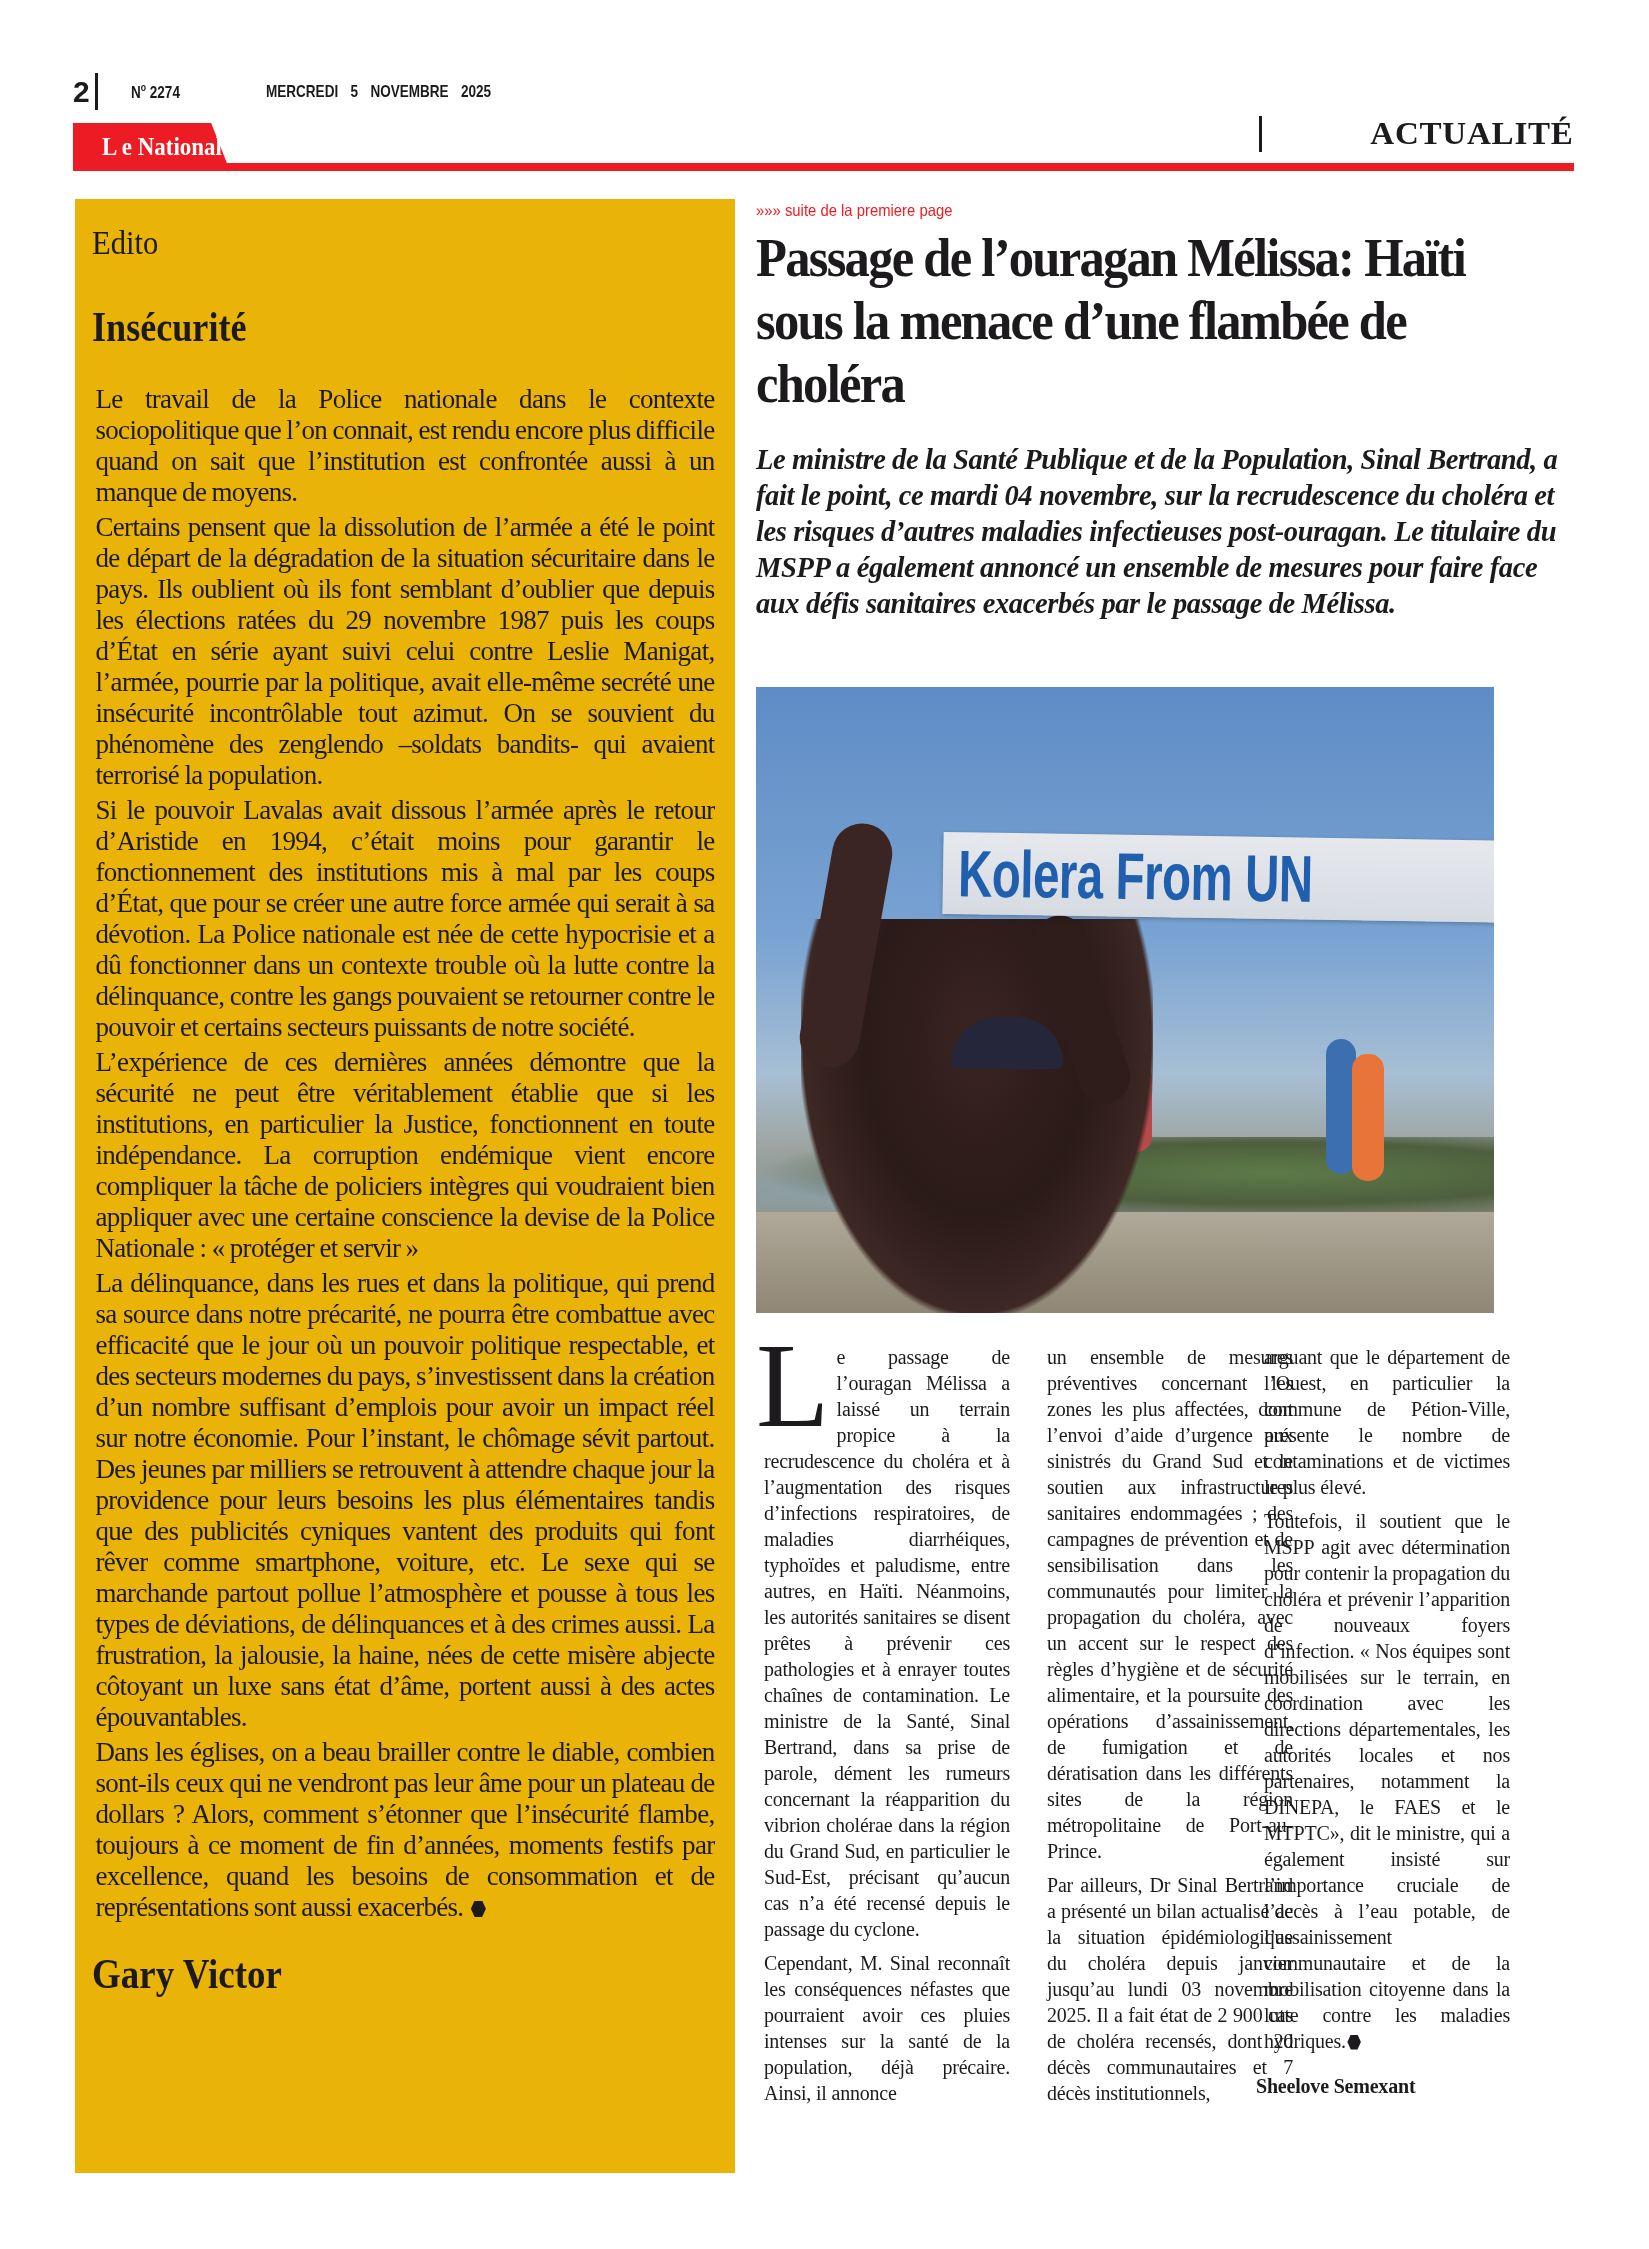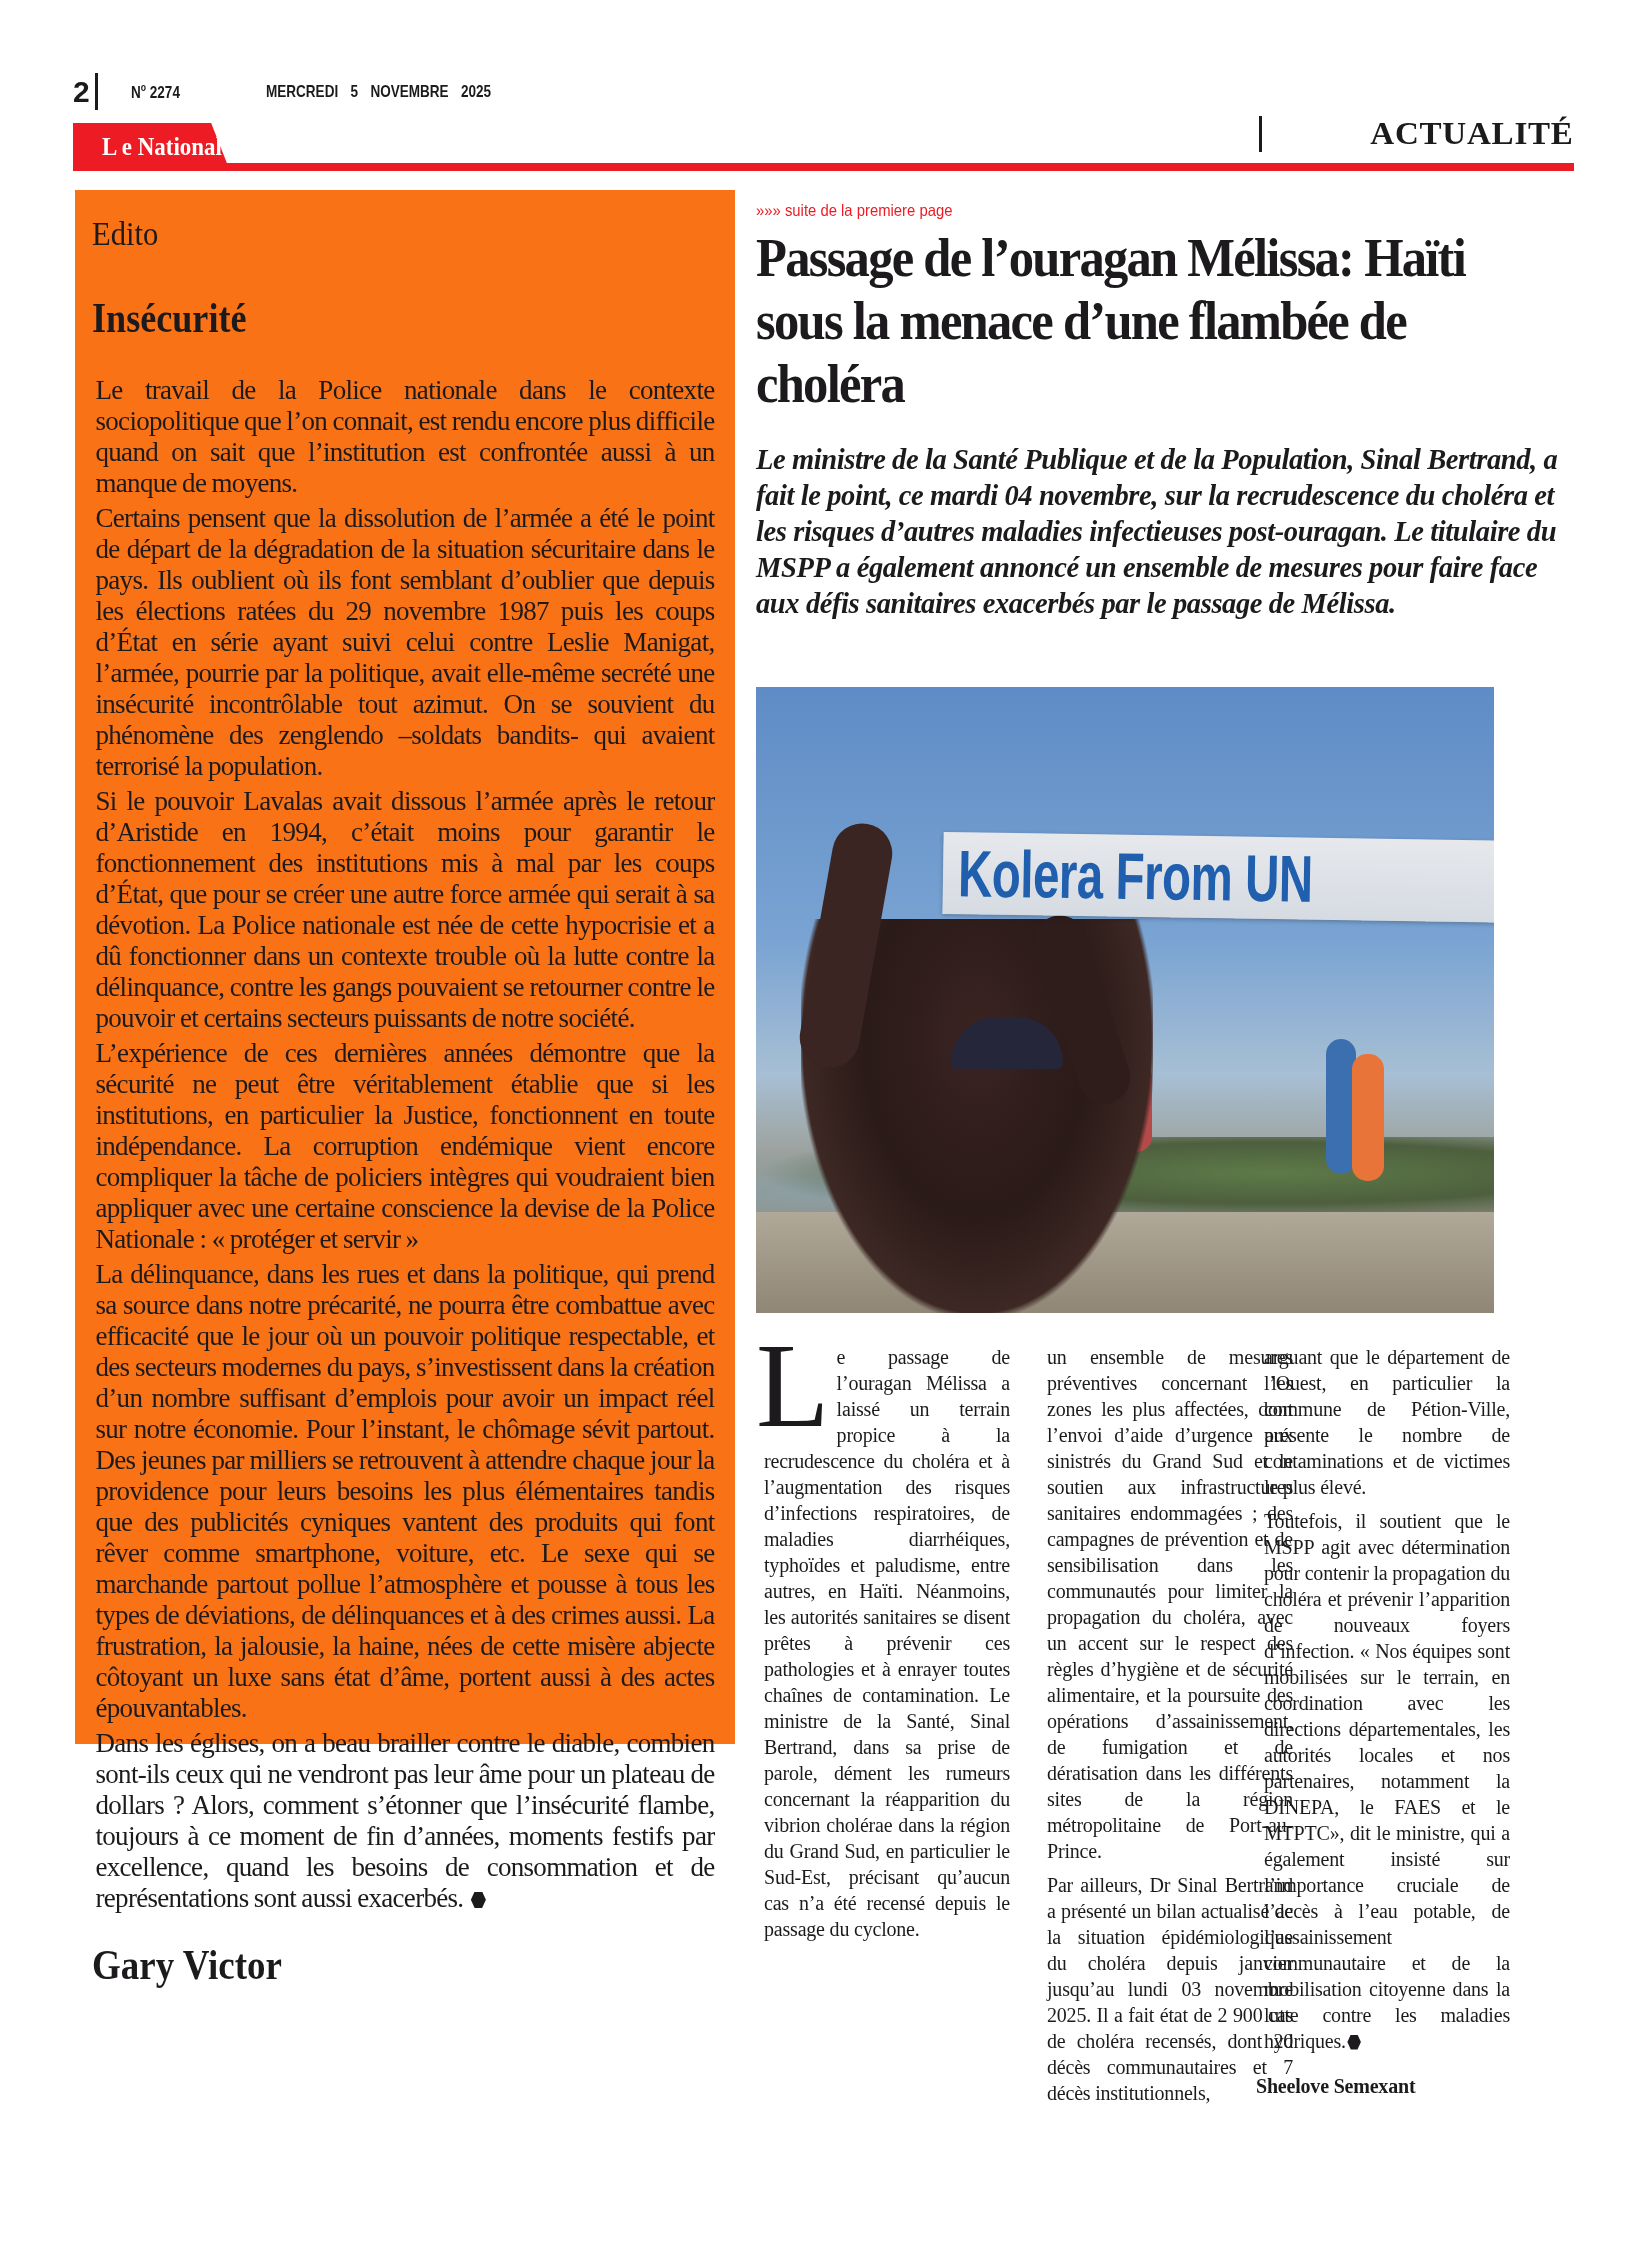--- a/index.html
+++ b/index.html
@@ -15,21 +15,21 @@
 
   
   #masthead { position: absolute; left: 73px; top: 123px; width: 1501px; height: 48px; }
   #brand-tab { position: absolute; left: 0; top: 0; width: 157px; height: 48px; background: #ed1c24; clip-path: polygon(0 0, 88% 0, 100% 100%, 0 100%); }
   #brand-name { position: absolute; left: 28.5px; top: 9px; color: #fff; font-family: "Liberation Serif", serif; font-weight: 700; font-size: 25.5px; transform: scaleX(0.9); transform-origin: left; white-space: nowrap; }
   #brand-rule { position: absolute; left: 150px; right: 0; bottom: 0; height: 8.2px; background: #ed1c24; }
   #section-divider { position: absolute; left: 1186px; top: -7.5px; width: 3px; height: 36px; background: #1c1a1c; }
   #section-label { position: absolute; right: 0; top: -7.5px; font-family: "Liberation Serif", serif; font-weight: 700; font-size: 31.5px; letter-spacing: 0.7px; transform: scaleX(1.05); transform-origin: right; }
 
   
-  #edito { position: absolute; left: 75px; top: 190px; width: 660px; height: 1554px; background: #f97316; box-sizing: border-box; padding: 22.5px 16.5px 0 16.5px; }
+  #edito { position: absolute; left: 75px; top: 199px; width: 660px; height: 1974px; background: #eab308; box-sizing: border-box; padding: 22.5px 16.5px 0 16.5px; }
   #edito-kicker { font-family: "Liberation Serif", serif; font-size: 34px; line-height: 42px; font-weight: 400; color: #1c1a1c; transform: scaleX(0.9); transform-origin: left; }
   #edito-title { font-family: "Liberation Serif", serif; font-weight: 700; font-size: 42px; margin-top: 39px; line-height: 48px; transform: scaleX(0.86); transform-origin: left; }
   #edito-body { margin-top: 33px; font-family: "Liberation Serif", serif; font-size: 27px; line-height: 31px; text-align: justify; letter-spacing: -0.7px; word-spacing: -0.7px; }
   #edito-body p { margin: 4px; }
   .end-mark { display: inline-block; width: 15px; height: 16.5px; background: #1c1a1c; clip-path: polygon(25% 0,75% 0,100% 50%,75% 100%,25% 100%,0 50%); vertical-align: -1.5px; margin-left: 7.5px; }
   #edito-author { font-family: "Liberation Serif", serif; font-weight: 700; font-size: 42px; margin-top: 27px; transform: scaleX(0.88); transform-origin: left; }
 
   
   #kicker { position: absolute; left: 756px; top: 201px; color: #ed1c24; font-family: "Liberation Sans", sans-serif; font-size: 16.5px; transform: scaleX(0.9); transform-origin: left; white-space: nowrap; }
   #headline { position: absolute; left: 756px; top: 226px; width: 825px; font-family: "Liberation Serif", serif; font-weight: 700; font-size: 55px; line-height: 63px; letter-spacing: -1.9px; transform: scaleX(0.92); transform-origin: left; margin: 0; }
@@ -104,20 +104,21 @@
   <div class="arm-r"></div>
   <div class="cap"></div>
   <div class="sign">
     <span class="sign-text">Kolera From UN</span>
   </div>
 </figure>
 
 <div id="col1" class="col">
   <span class="dropcap">L</span>
   <p>e passage de l’ouragan Mélissa a laissé un terrain propice à la recrudescence du choléra et à l’augmentation des risques d’infections respiratoires, de maladies diarrhéiques, typhoïdes et paludisme, entre autres, en Haïti. Néanmoins, les autorités sanitaires se disent prêtes à prévenir ces pathologies et à enrayer toutes chaînes de contamination. Le ministre de la Santé, Sinal Bertrand, dans sa prise de parole, dément les rumeurs concernant la réapparition du vibrion cholérae dans la région du Grand Sud, en particulier le Sud-Est, précisant qu’aucun cas n’a été recensé depuis le passage du cyclone.</p>
+  <p>Cependant, M. Sinal reconnaît les conséquences néfastes que pourraient avoir ces pluies intenses sur la santé de la population, déjà précaire. Ainsi, il annonce</p>
 </div>
 
 <div id="col2" class="col">
   <p>un ensemble de mesures préventives concernant les zones les plus affectées, dont l’envoi d’aide d’urgence aux sinistrés du Grand Sud et le soutien aux infrastructures sanitaires endommagées ; des campagnes de prévention et de sensibilisation dans les communautés pour limiter la propagation du choléra, avec un accent sur le respect des règles d’hygiène et de sécurité alimentaire, et la poursuite des opérations d’assainissement, de fumigation et de dératisation dans les différents sites de la région métropolitaine de Port-au-Prince.</p>
   <p>Par ailleurs, Dr Sinal Bertrand a présenté un bilan actualisé de la situation épidémiologique du choléra depuis janvier jusqu’au lundi 03 novembre 2025. Il a fait état de 2 900 cas de choléra recensés, dont 20 décès communautaires et 7 décès institutionnels,</p>
 </div>
 
 <div id="col3" class="col">
   <p>arguant que le département de l’Ouest, en particulier la commune de Pétion-Ville, présente le nombre de contaminations et de victimes le plus élevé.</p>
   <p><span>Toutefois, il soutient que le MSPP agit avec détermination pour contenir la propagation du choléra et prévenir l’apparition de nouveaux foyers d’infection. « Nos équipes sont mobilisées sur le terrain, en coordination avec les directions départementales, les autorités locales et nos partenaires, notamment la DINEPA, le FAES et le MTPTC», dit le ministre, qui a également insisté sur l’importance cruciale de l’accès à l’eau potable, de l’assainissement communautaire et de la mobilisation citoyenne dans la lutte contre les maladies hydriques.</span><span class="end-mark" style="margin-left:1.5px;width:13.5px;height:15px"></span></p>

